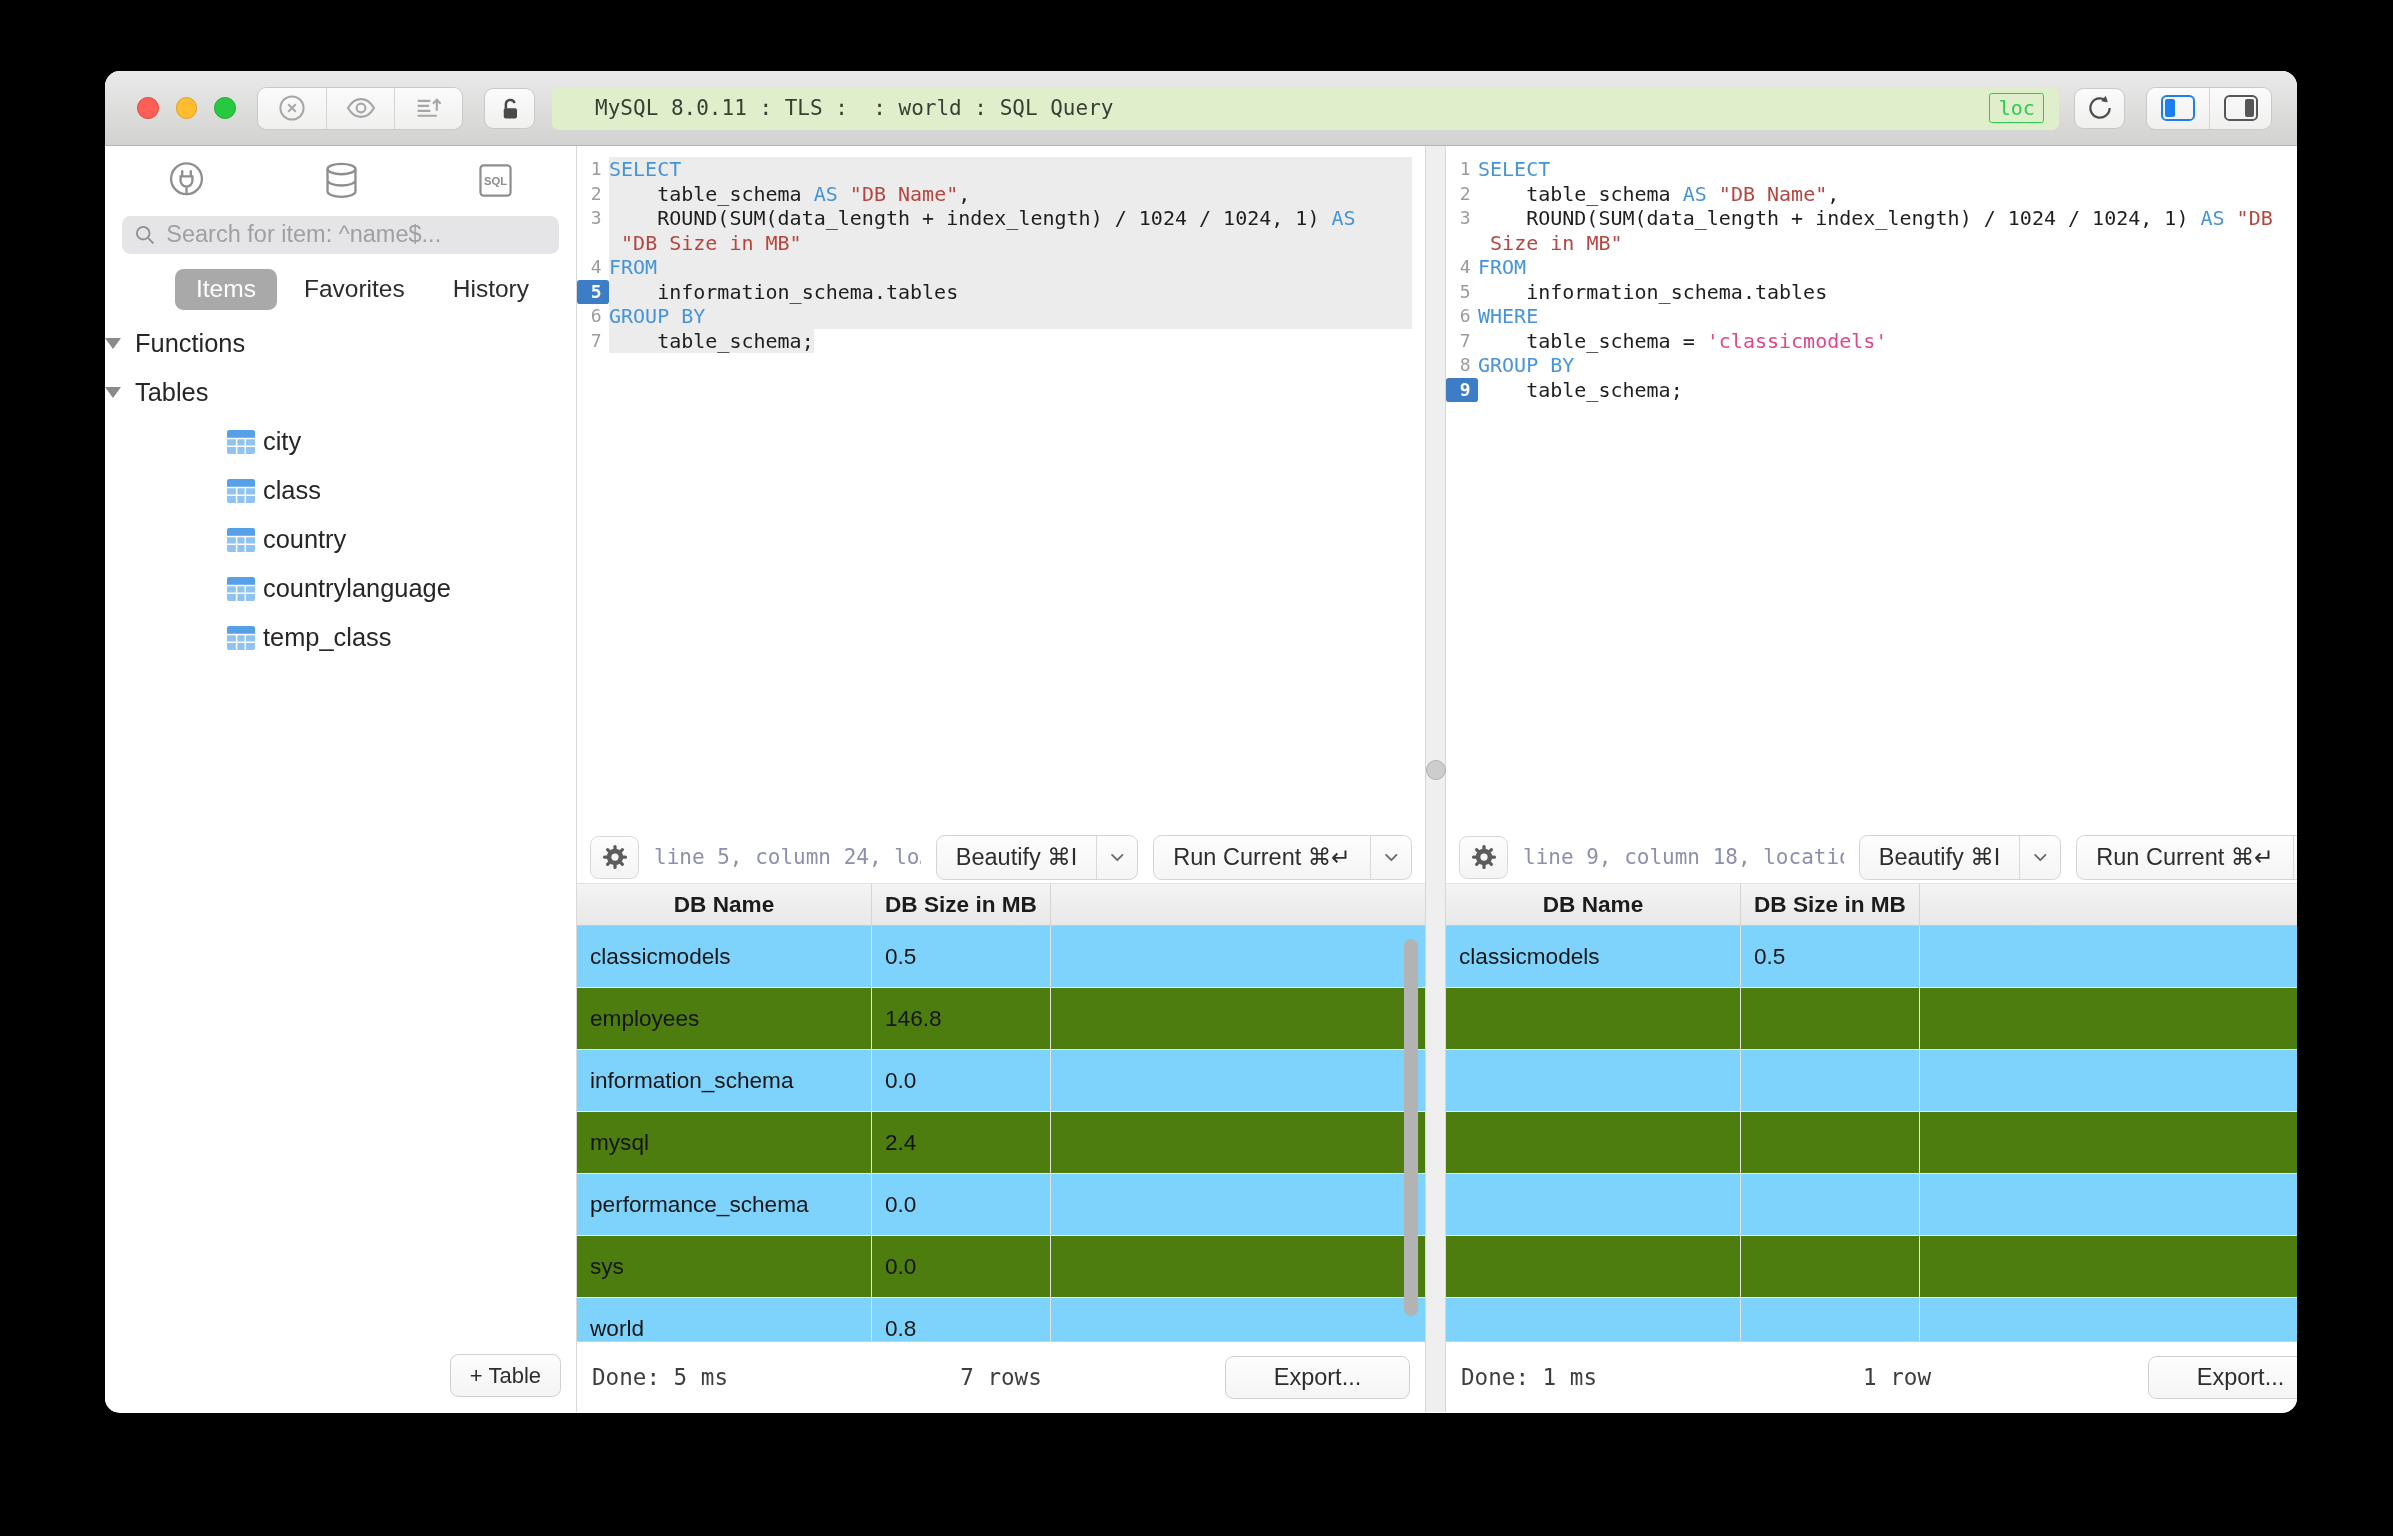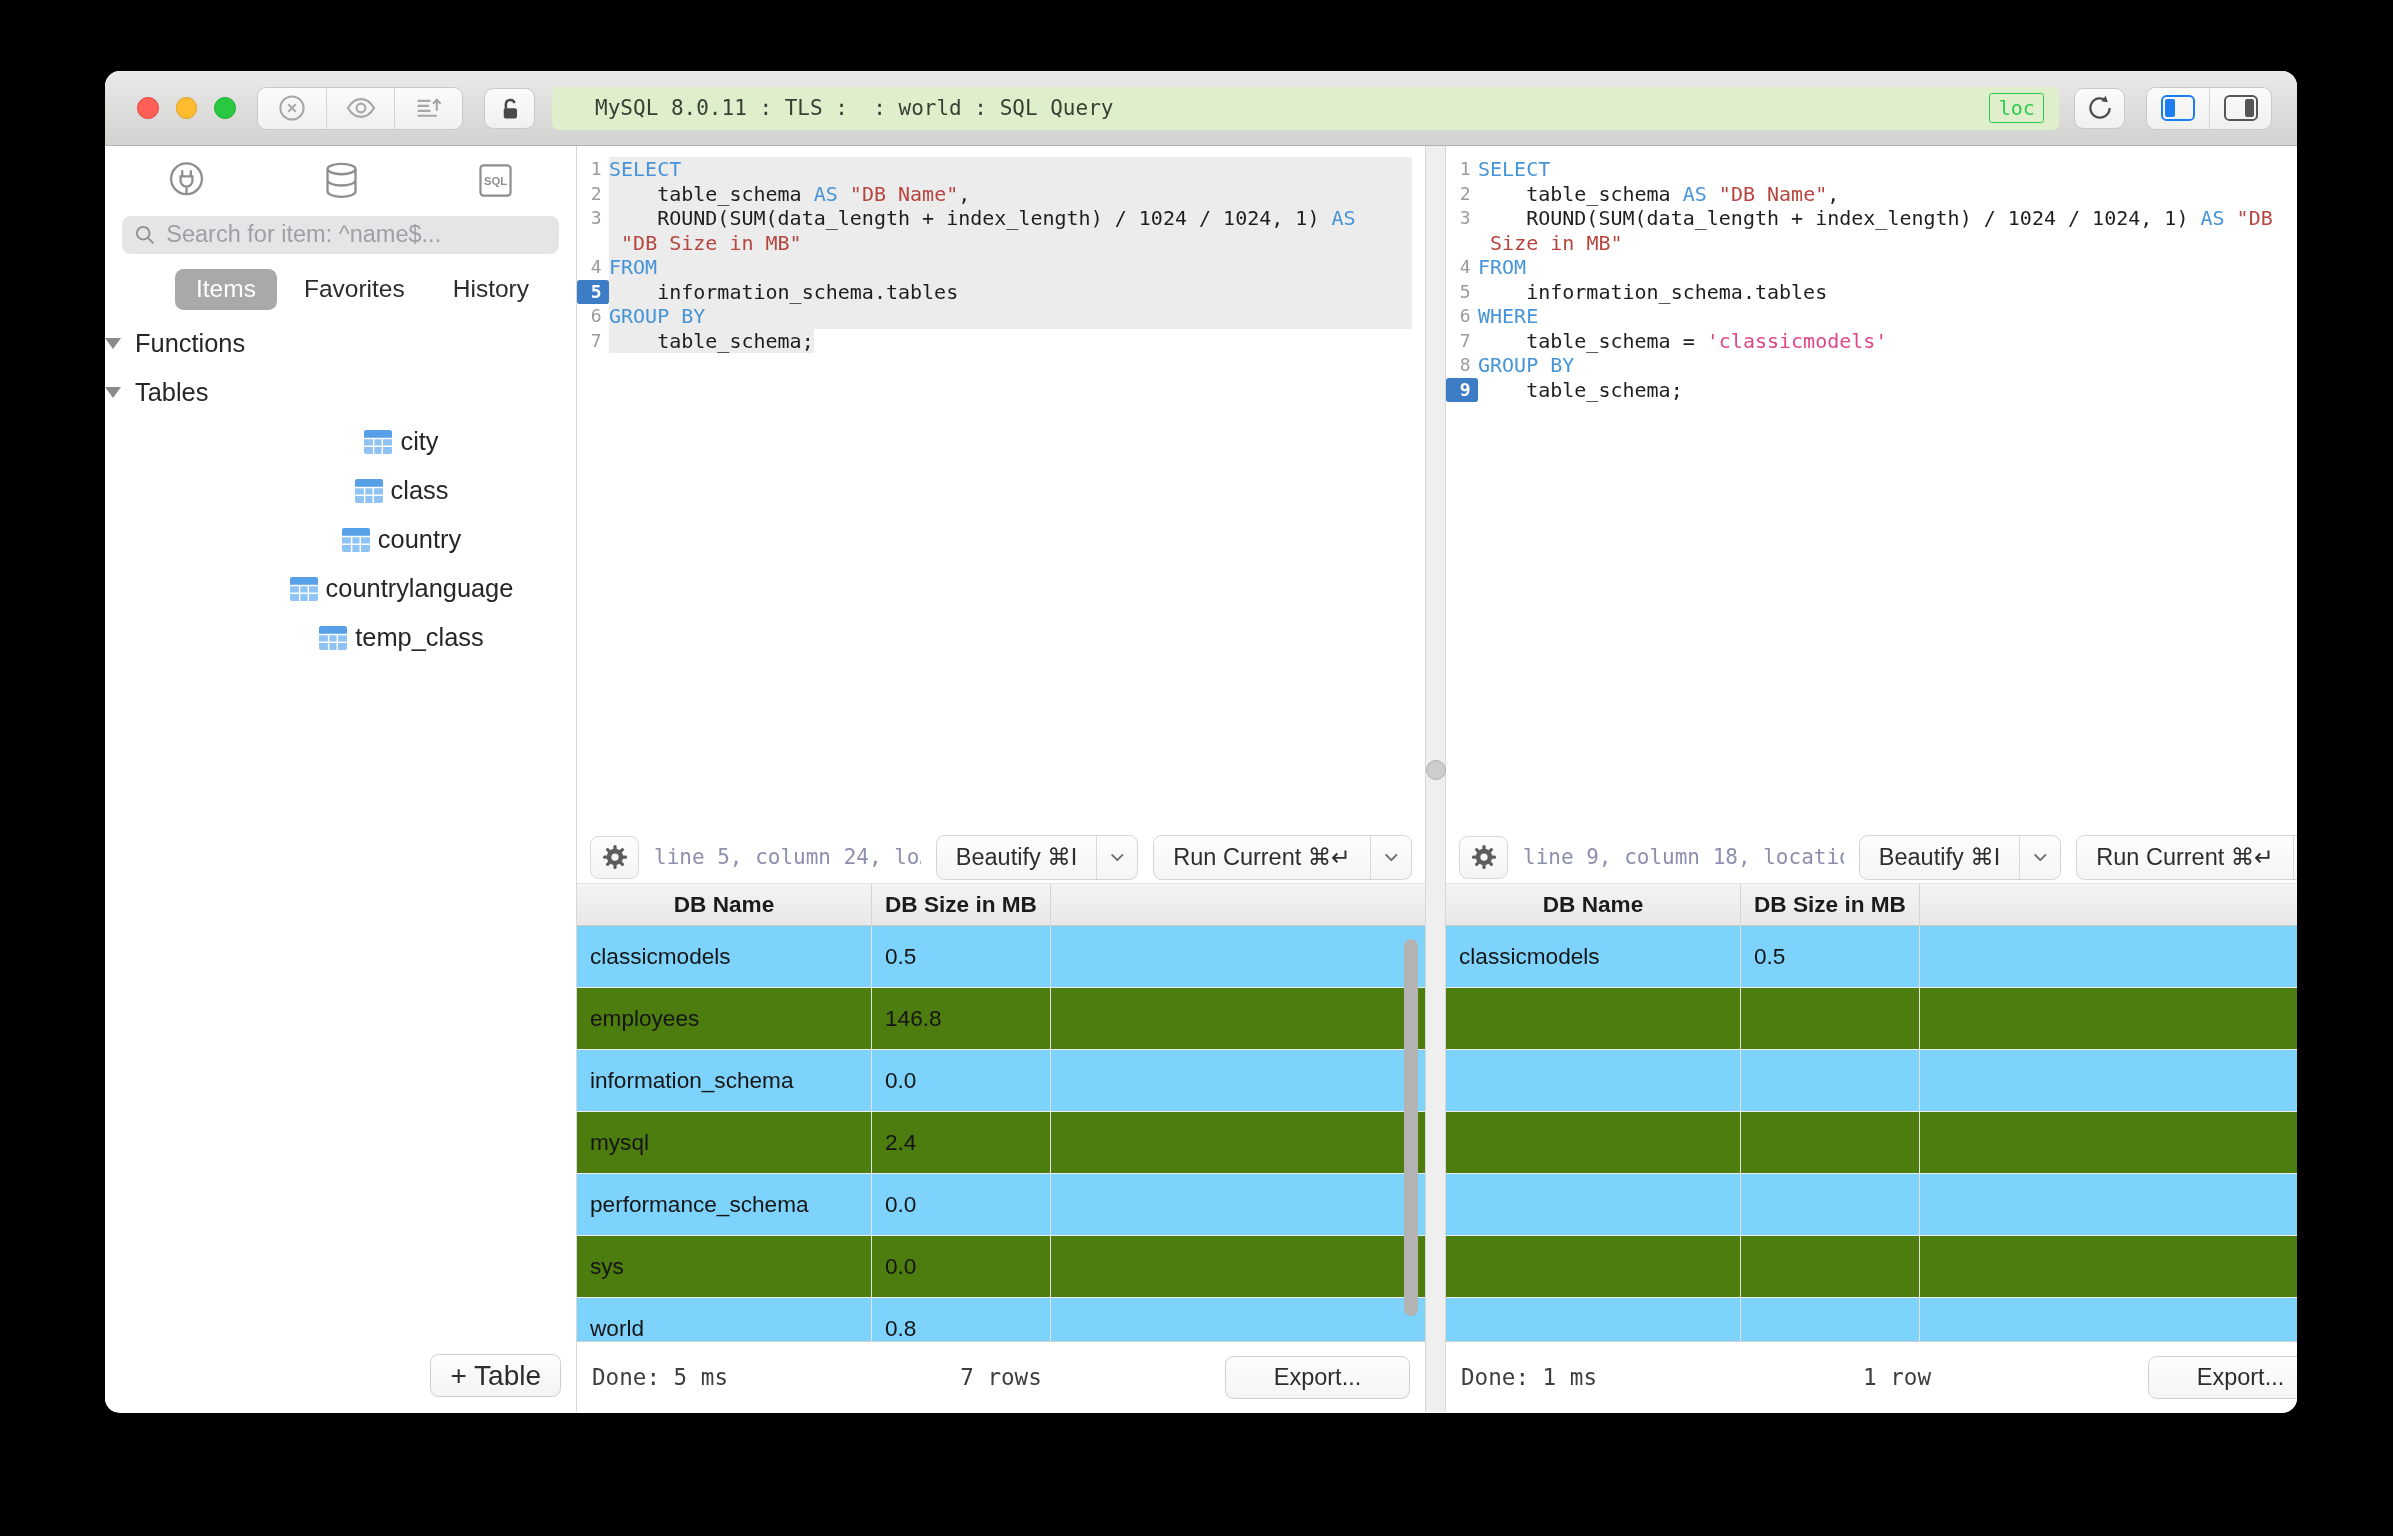--- a/index.html
+++ b/index.html
@@ -53,22 +53,22 @@
   .search{margin:9.4px 17px 0;height:38px;background:#e5e5e7;border-radius:8.5px;display:flex;align-items:center;
           padding:0 11.3px;gap:8.5px;}
   .search .ph{color:#9fa0a3;font-size:23.5px;white-space:nowrap;overflow:hidden;}
   .tabs{display:flex;justify-content:space-between;align-items:center;margin-top:15px;padding:0 26px;height:41px;}
   .tab{font-size:24.5px;color:#2c2c2c;background:none;border:none;padding:6.6px 21px;border-radius:8.5px;}
   .tab.active{background:#a9a9a9;color:#fff;margin-left:44px;}
   .tree{margin-top:9.4px;}
   .tree-section{display:flex;align-items:center;gap:14px;height:49px;font-size:25.4px;color:#262626;}
   .tri{width:0;height:0;border-left:8.5px solid transparent;border-right:8.5px solid transparent;
        border-top:11.3px solid #8a8a8a;flex:none;}
-  .tree-item{display:flex;align-items:center;gap:8px;height:49px;padding-left:122px;font-size:25.4px;color:#262626;justify-content:center;}
-  .add-table{position:absolute;right:15px;bottom:15px;height:43px;padding:0 19px;font-size:28px;color:#2d2d2d;
+  .tree-item{display:flex;align-items:center;gap:8px;height:49px;padding-left:122px;font-size:25.4px;color:#262626;}
+  .add-table{position:absolute;right:15px;bottom:15px;height:43px;padding:0 19px;font-size:22px;color:#2d2d2d;
              background:linear-gradient(#fdfdfd,#f4f4f4);border:0.9px solid #cfcfcf;border-radius:8.5px;}
 
   
   .editor{height:686px;box-sizing:border-box;padding-top:11.3px;overflow:hidden;position:relative;
           font-family:"DejaVu Sans Mono",monospace;font-size:20px;line-height:24.5px;}
   .code-row{display:flex;height:24.5px;white-space:pre;}
   .gutter{width:32px;flex:none;text-align:right;padding-right:7.5px;box-sizing:border-box;color:#9b9b9b;
           font-size:18px;border-radius:2.8px;}
   .gutter.active{background:#3c7dc6;color:#fff;font-weight:bold;}
   .code-line{flex:1;margin-right:13px;color:#1e1e1e;}

